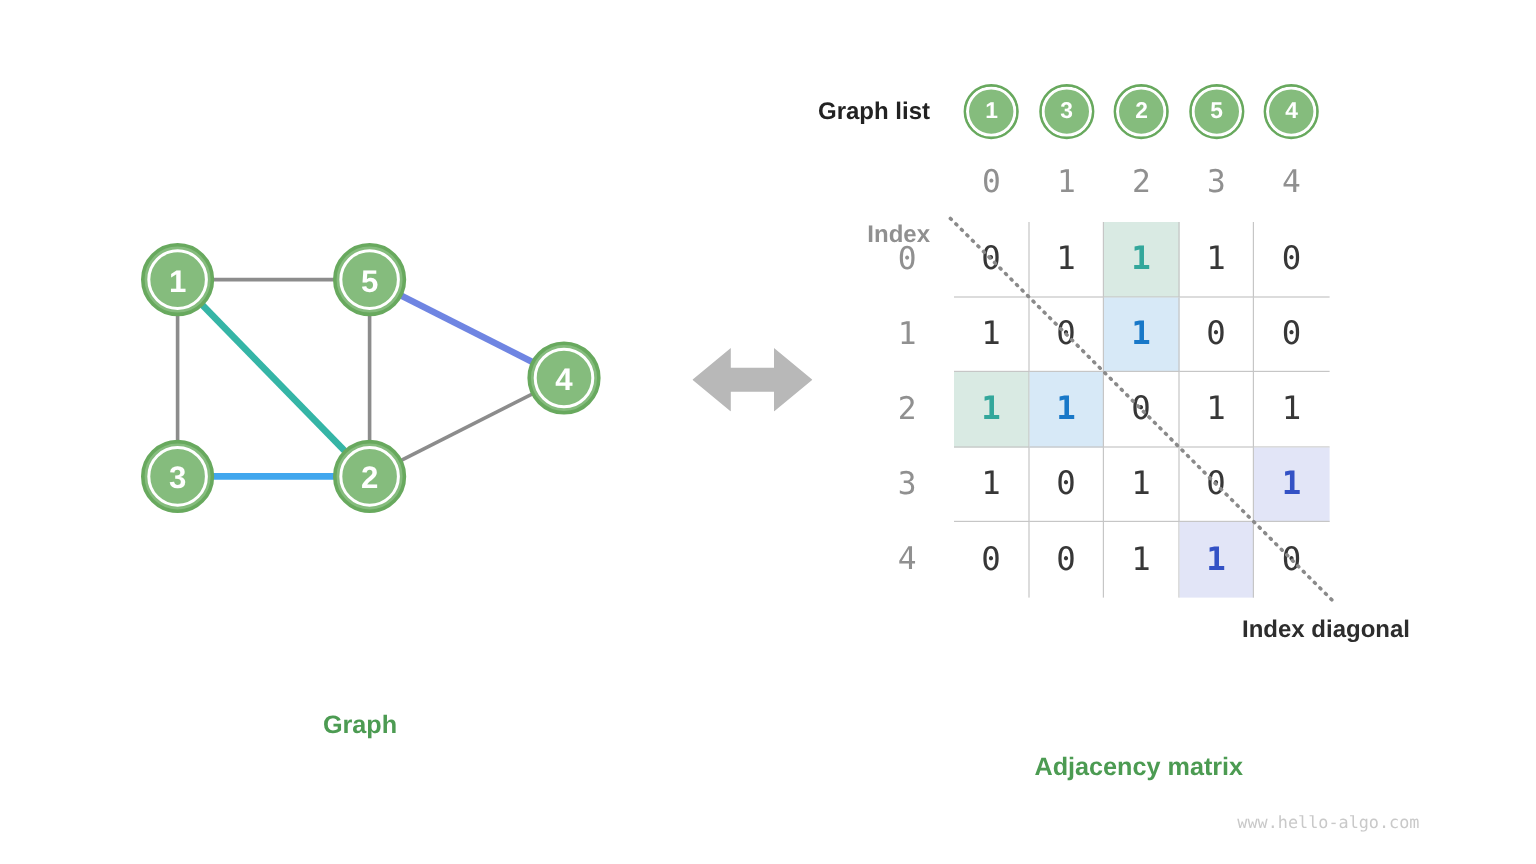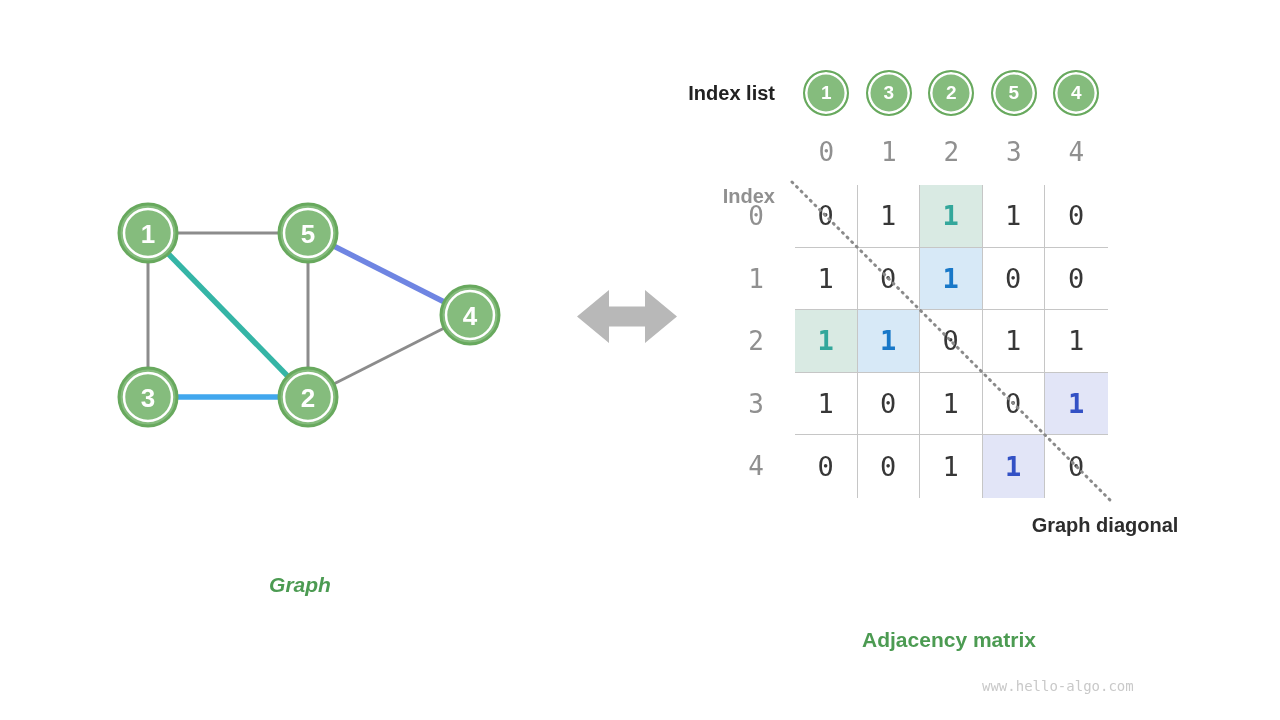--- a/index.html
+++ b/index.html
@@ -15,21 +15,21 @@
   }
   .hdr-label.muted{color:var(--muted,#909090);}
   .caption{
     font-weight:bold;font-size:21px;color:var(--caption-green,#4c9b52);text-align:center;line-height:26px;
   }
   .diag-label{
     font-weight:bold;font-size:20px;color:#2d2d2d;text-align:center;line-height:26px;
   }
   .watermark{
     font-family:"DejaVu Sans Mono",monospace;font-size:14px;color:var(--watermark,#c9c9c9);
-    text-align:left;line-height:18px;
+    text-align:center;line-height:18px;
   }
   
   .vlist-circle{
     position:absolute;width:46px;height:46px;border-radius:50%;box-sizing:border-box;
     background:var(--node-fill,#85bc7d);
     border:2.5px solid var(--node-border,#68a95e);
     box-shadow:inset 0 0 0 2.5px var(--node-ring,#ffffff);
     display:flex;align-items:center;justify-content:center;
     color:#fff;font-weight:bold;font-size:19px;
   }
@@ -101,21 +101,21 @@
         <circle cx="308" cy="397" r="29" fill="#85bc7d" stroke="#68a95e" stroke-width="3"></circle>
         <circle cx="308" cy="397" r="24" fill="none" stroke="#ffffff" stroke-width="2.5"></circle>
         <text x="308" y="397" text-anchor="middle" dominant-baseline="central" dy="1" class="vertex-num">2</text>
       </g>
     </svg>
 
   <svg class="abs" style="left:577px;top:290px;" width="100" height="53" viewBox="0 0 100 53">
     <polygon id="arrow-poly" points="0,26.5 32,0 32,16.5 68,16.5 68,0 100,26.5 68,53 68,36.5 32,36.5 32,53" fill="#b8b8b8"></polygon>
   </svg>
 
-  <div class="abs hdr-label" style="left:575px;top:80px;width:200px;">Index list</div>
+  <div class="abs hdr-label" style="left:575px;top:80px;width:200px;">Graph list</div>
   <div class="abs hdr-label muted" style="left:575px;top:139px;width:200px;margin-top:44px;">Index</div>
 
   <div id="vlist" class="abs" style="left:0;top:0;width:0;height:0;">
       <div class="vlist-circle" style="left: 803.25px; top: 70px;">1</div>
       <div class="vlist-circle" style="left: 865.75px; top: 70px;">3</div>
       <div class="vlist-circle" style="left: 928.25px; top: 70px;">2</div>
       <div class="vlist-circle" style="left: 990.75px; top: 70px;">5</div>
       <div class="vlist-circle" style="left: 1053.25px; top: 70px;">4</div>
     </div>
 
@@ -160,19 +160,19 @@
       <div class="cell row-last">0</div>
       <div class="cell row-last">1</div>
       <div class="cell row-last hl-indigo">1</div>
       <div class="cell col-last row-last">0</div>
     </div>
 
   <svg class="abs overlay" style="left:0;top:0;" width="1280" height="720" viewBox="0 0 1280 720">
     <line id="diag-line" x1="792" y1="182" x2="1111" y2="501" stroke="#8a8a8a" stroke-width="3" stroke-dasharray="1 5.5" stroke-linecap="round"></line>
   </svg>
 
-  <div class="abs diag-label" style="left:955px;top:512px;width:300px;">Graph diagonal</div>
+  <div class="abs diag-label" style="left:955px;top:512px;width:300px;">Index diagonal</div>
 
-  <div class="abs caption" style="left:175px;top:572px;width:250px;font-style:italic;">Graph</div>
+  <div class="abs caption" style="left:175px;top:592px;width:250px;">Graph</div>
   <div class="abs caption" style="left:799px;top:627px;width:300px;">Adjacency matrix</div>
 
   <div class="abs watermark" style="right:48px;top:677px;width:250px;">www.hello-algo.com</div>
 </div>
 
 </body></html>

